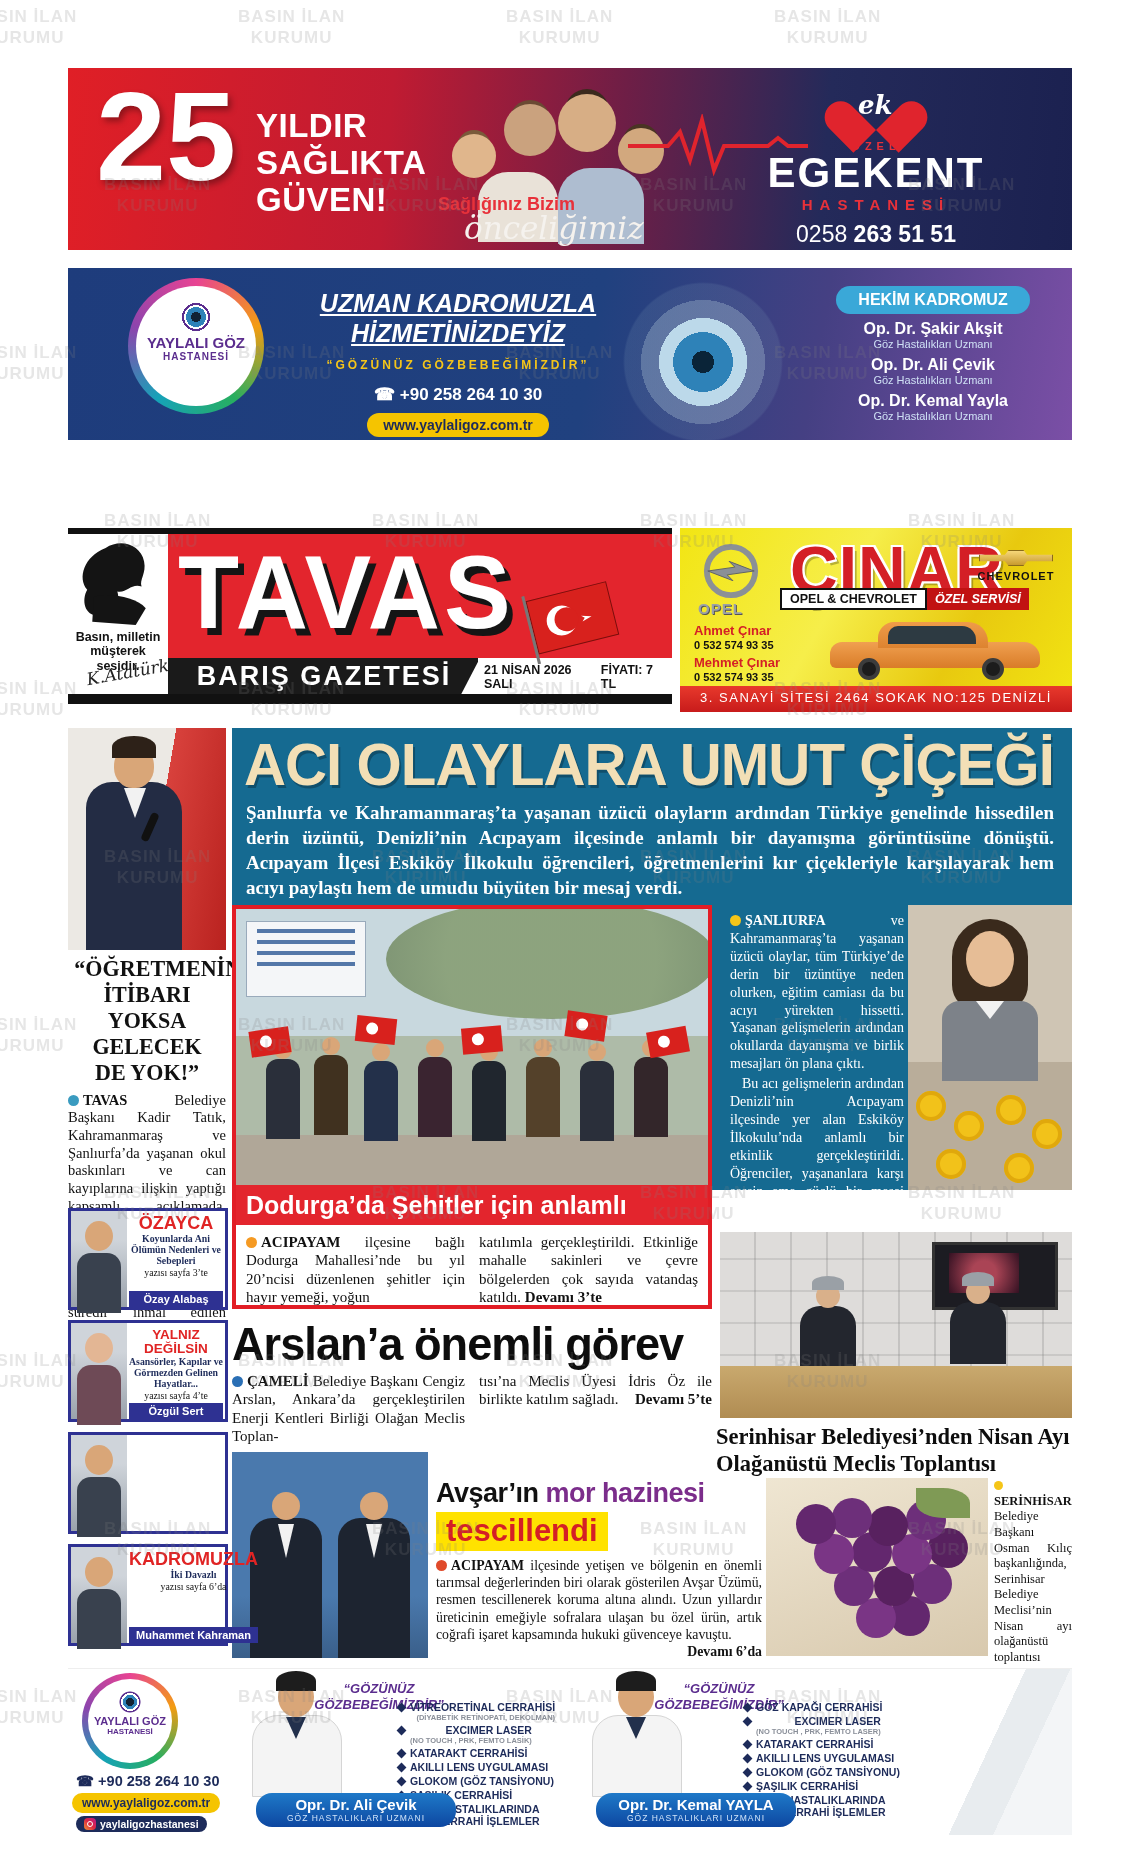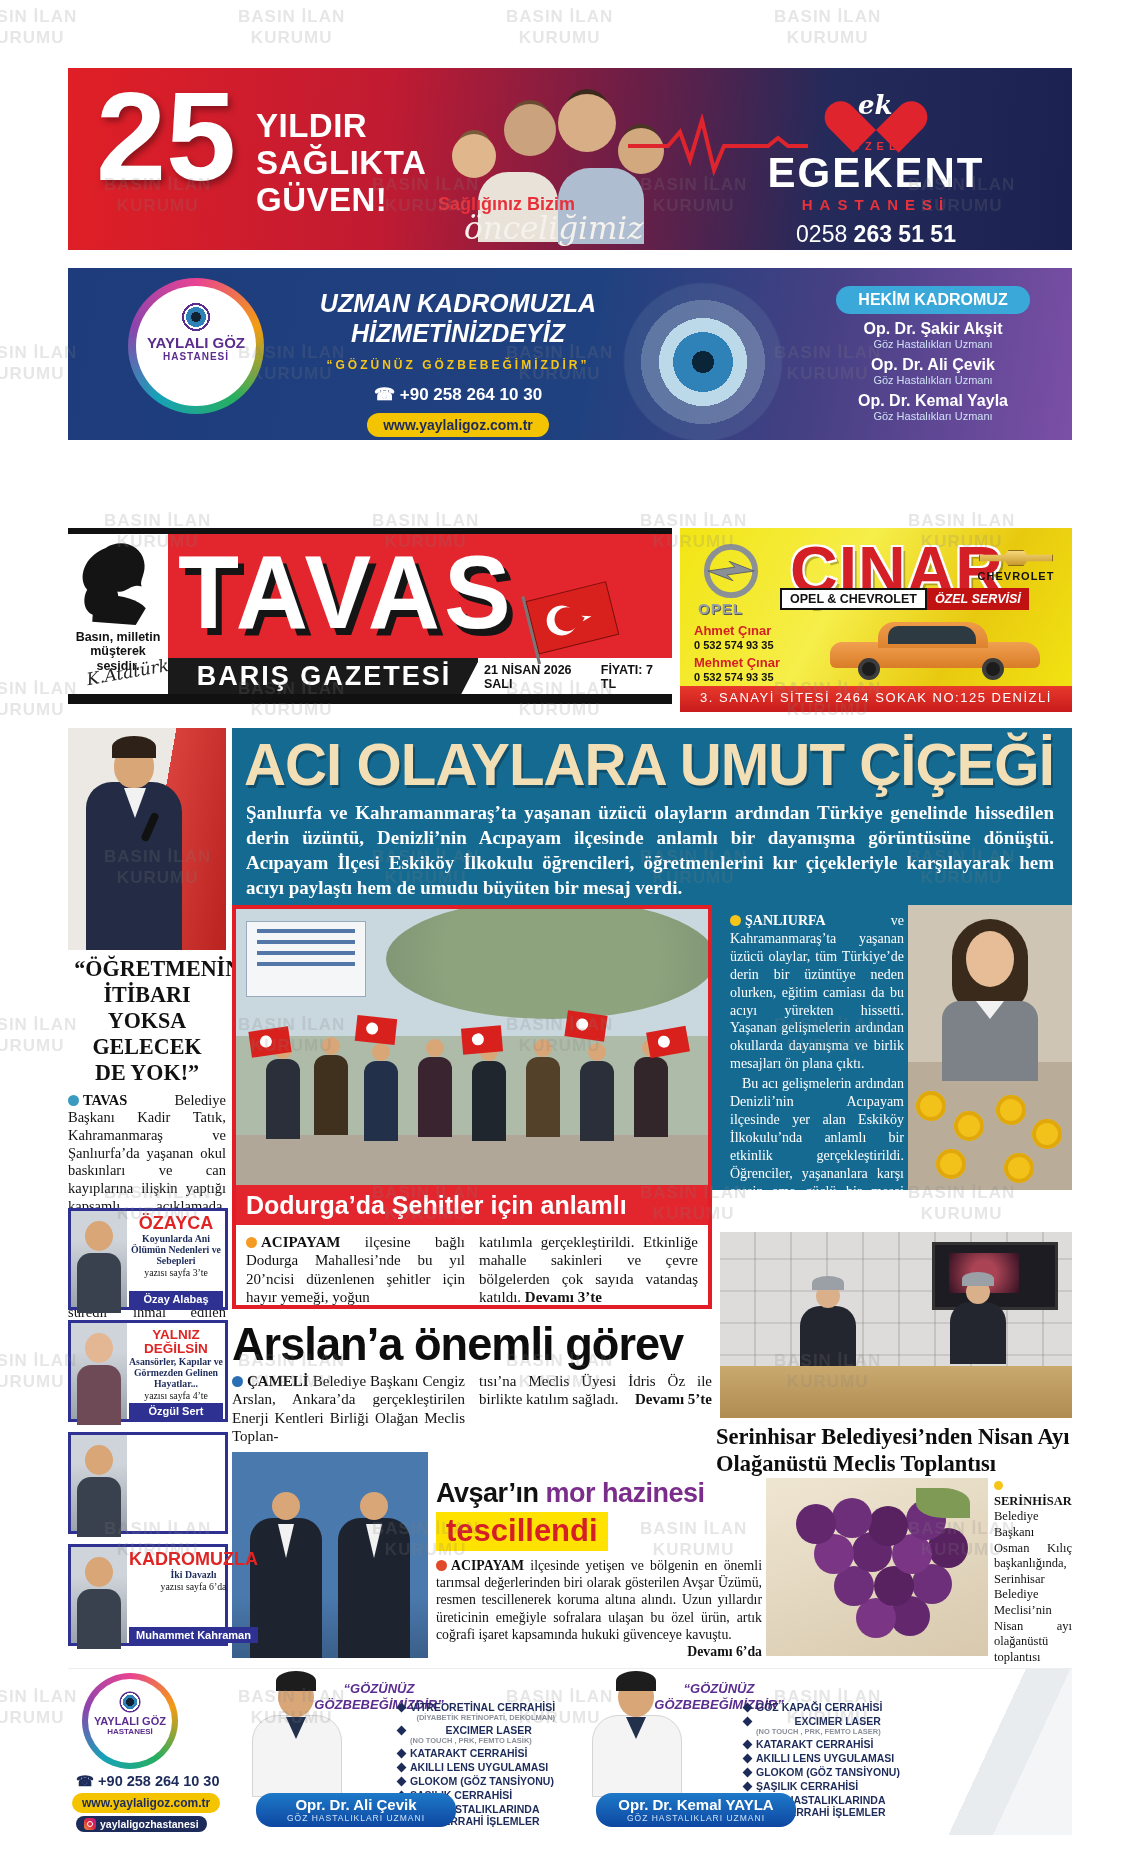--- a/index.html
+++ b/index.html
@@ -233,21 +233,21 @@
 <div class="abs yay">
   <div class="yay-eye"></div>
   <div class="abs yay-logo">
     <div class="yay-logo-in">
       <div class="yay-eyeicon"></div>
       <div class="yay-logo-t1">YAYLALI GÖZ</div>
       <div class="yay-logo-t2">HASTANESİ</div>
     </div>
   </div>
   <div class="abs yay-mid">
-    <div class="yay-h" style="white-space:pre-line;">UZMAN KADROMUZLA
+    <div class="yay-h" style="white-space:pre-line;text-decoration:underline;">UZMAN KADROMUZLA
 HİZMETİNİZDEYİZ</div>
     <div class="yay-slog">“GÖZÜNÜZ GÖZBEBEĞİMİZDİR”</div>
     <div class="yay-phone">☎ <span>+90 258 264 10 30</span></div>
     <div class="yay-pill">www.yaylaligoz.com.tr</div>
     
   </div>
   <div class="abs yay-right">
     <div class="yay-kadro">HEKİM KADROMUZ</div>
     <div class="yay-doc">
         <div class="n">Op. Dr. Şakir Akşit</div>

